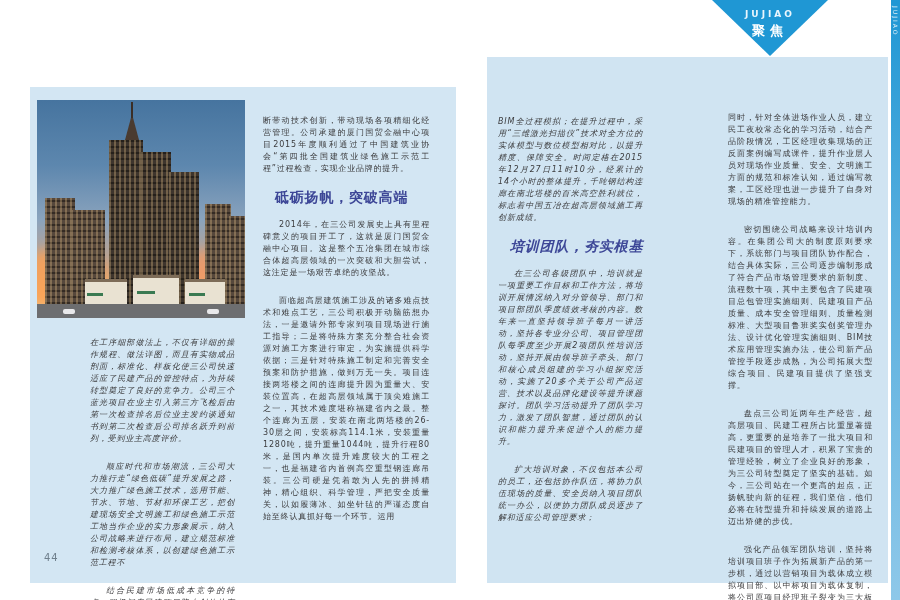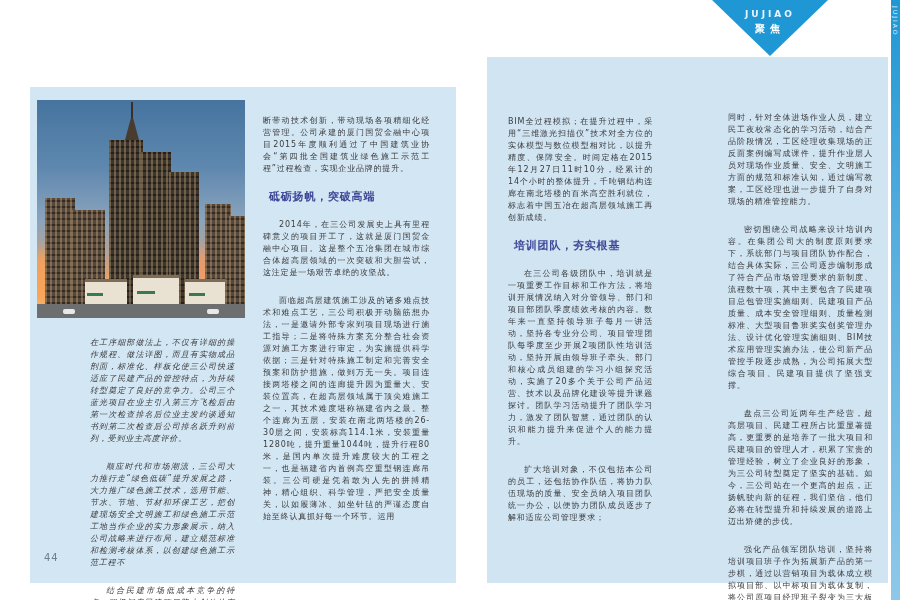--- a/index.html
+++ b/index.html
@@ -11,21 +11,21 @@
   #left-panel{left:30px;top:87px;width:426px;height:496px;}
   #right-panel{left:487px;top:57px;width:401px;height:526px;background:#d0e4f2;}
 
   
   #brand-triangle{position:absolute;left:712px;top:0;width:0;height:0;
     border-left:58px solid transparent;border-right:58px solid transparent;
     border-top:56px solid #1f97d4;}
   #brand-en{position:absolute;left:712px;top:9px;width:116px;text-align:center;
     color:#eaf6fd;font-size:9px;letter-spacing:3px;font-weight:bold;}
   #brand-cn{position:absolute;left:712px;top:22px;width:116px;text-align:center;
-    color:#ffffff;font-size:10px;letter-spacing:5px;font-weight:bold;}
+    color:#ffffff;font-size:13px;letter-spacing:5px;font-weight:bold;}
   #edge-bar{position:absolute;left:891px;top:0;width:9px;height:600px;
     background:linear-gradient(#1f97d4,#56aede 40%,#8ec8e9);}
   #edge-label{position:absolute;left:892px;top:6px;color:#ffffff;font-size:6px;
     writing-mode:vertical-rl;letter-spacing:2px;opacity:.85;}
 
   
   #photo{position:absolute;left:37px;top:100px;width:208px;height:218px;overflow:hidden;
     background:linear-gradient(#46749f 0%,#5d87ae 30%,#8aa3bd 55%,#caa384 78%,#eab070 90%,#f4cf92 100%);}
   .glow{position:absolute;border-radius:50%;filter:blur(6px);}
   #glow-l{left:-20px;bottom:10px;width:90px;height:60px;background:rgba(255,160,80,.75);}
@@ -42,25 +42,25 @@
   .shop{position:absolute;background:#e9e2d2;border-top:3px solid #7d6c58;}
   .awning{position:absolute;height:3px;background:#3a7a52;}
   #road{position:absolute;left:0;bottom:0;width:100%;height:14px;background:#6d6e70;}
   .car{position:absolute;bottom:4px;width:12px;height:5px;background:#e8e8ea;border-radius:2px;}
 
   
   .col{position:absolute;text-align:justify;color:#3b3b3d;
     font-size:8px;line-height:12px;letter-spacing:0.8px;}
   .col p{margin:16px;text-indent:2em;}
   .col p.cont{text-indent:0;}
-  .col h3{margin:0;text-indent:2em;font-size:11px;line-height:12px;
+  .col h3{margin:0;text-indent:2em;font-size:14px;line-height:12px;
     color:#3d4797;font-weight:bold;letter-spacing:0.8px;}
   #lcol1{left:74px;top:321px;width:177px;font-style:italic;}
   #lcol2{left:247px;top:99px;width:199px;}
-  #rcol1{left:492px;top:100px;width:177px;}
+  #rcol1{left:482px;top:100px;width:177px;font-style:italic;}
   #rcol2{left:712px;top:96px;width:177px;}
   #page-num-left{position:absolute;left:44px;top:552px;font-size:10px;color:#6f7f8c;letter-spacing:1px;}
   .signature{margin:0;text-indent:0;text-align:left;font-weight:bold;color:#333;}
 </style>
 </head>
 <body>
 
 <div class="page-panel" id="left-panel"></div>
 <div class="page-panel" id="right-panel"></div>
 

